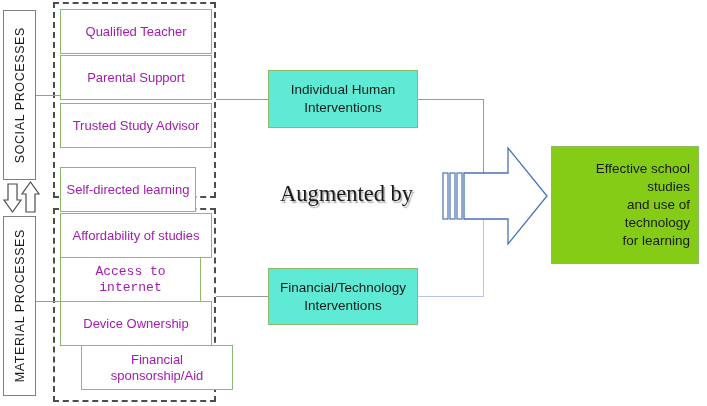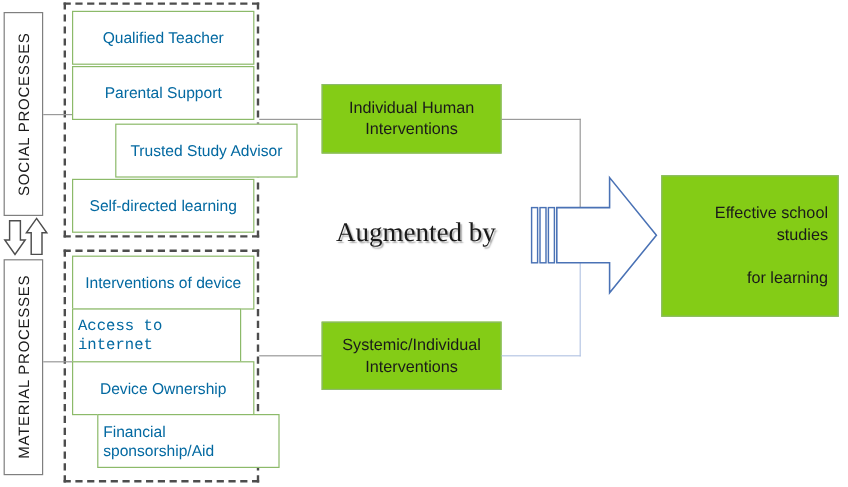--- a/index.html
+++ b/index.html
@@ -50,33 +50,33 @@
 
   
   .gbox {
     position: absolute;
     border: 1.2px solid #8cba69;
     background: #ffffff;
     box-sizing: border-box;
     display: flex;
     align-items: center;
     justify-content: center;
-    text-align: left;
-    color: #0369a1;
+    text-align: center;
+    color: #a21caf;
     font-size: 13px;
     line-height: 1.22;
     padding: 1px 4px;
   }
   .gbox.two-line { font-size: 13px; margin-left: 21px; }
 
   
   .ibox {
     position: absolute;
     border: 1.2px solid #8cba69;
-    background: #84cc16;
+    background: #5eead4;
     box-sizing: border-box;
     display: flex;
     align-items: center;
     justify-content: center;
     text-align: center;
     color: #1a1a1a;
     font-size: 13.5px;
     line-height: 1.3;
   }
 
@@ -146,29 +146,29 @@
   <div class="dashgroup" style="left:53px; top:2px; width:163px; height:196px;"></div>
 
   <div class="dashgroup" style="left:53px; top:208px; width:163px; height:194px;"></div>
 
   <div class="gbox" style="left:60px; top:9px; width:152px; height:45px;">
     <span>Qualified Teacher</span>
   </div>
   <div class="gbox" style="left:60px; top:55px; width:152px; height:45px;">
     <span>Parental Support</span>
   </div>
-  <div class="gbox" style="left:60px; top:103px; width:152px; height:45px;margin-left:36px;">
+  <div class="gbox" style="left:60px; top:103px; width:152px; height:45px;">
     <span>Trusted Study Advisor</span>
   </div>
-  <div class="gbox" style="left:60px; top:149px; width:152px; height:45px;">
+  <div class="gbox" style="left:60px; top:167px; width:136px; height:45px;">
     <span>Self-directed learning</span>
   </div>
 
   <div class="gbox" style="left:60px; top:213px; width:152px; height:45px;">
-    <span>Interventions of device</span>
+    <span>Affordability of studies</span>
   </div>
   <div class="gbox" style="left:60px; top:257px; width:141px; height:45px;font-family:Liberation Mono, monospace;">
     <span>Access to internet</span>
   </div>
   <div class="gbox" style="left:60px; top:301px; width:152px; height:45px;">
     <span>Device Ownership</span>
   </div>
   <div class="gbox two-line" style="left:60px; top:345px; width:152px; height:45px;">
     <span>Financial sponsorship/Aid</span>
   </div>
@@ -181,21 +181,21 @@
 
   <div class="ibox" style="left:268px; top:70px; width:150px; height:58px;">
     <span>
       <span>Individual Human</span><br>
       <span>Interventions</span>
     </span>
   </div>
 
   <div class="ibox" style="left:268px; top:268px; width:150px; height:57px;">
     <span>
-      <span>Systemic/Individual</span><br>
+      <span>Financial/Technology</span><br>
       <span>Interventions</span>
     </span>
   </div>
 
   <div class="conn grey" style="left:418px; top:99px; width:66px; height:1.3px;"></div>
   <div class="conn grey" style="left:483px; top:99px; width:1.3px; height:74px;"></div>
 
   <div class="conn blue" style="left:418px; top:296px; width:66px; height:1.3px;"></div>
   <div class="conn blue" style="left:483px; top:216px; width:1.3px; height:81px;"></div>
 
@@ -206,18 +206,18 @@
     <rect x="443" y="173" width="5" height="46" fill="#ffffff" stroke="#4a72b5" stroke-width="1.2"></rect>
     <rect x="450" y="173" width="5" height="46" fill="#ffffff" stroke="#4a72b5" stroke-width="1.2"></rect>
     <rect x="457" y="173" width="5" height="46" fill="#ffffff" stroke="#4a72b5" stroke-width="1.2"></rect>
 
     <polygon points="464,173 508,173 508,148 547,196 508,244 508,219 464,219" fill="#ffffff" stroke="#4a72b5" stroke-width="1.3" stroke-linejoin="miter"></polygon>
   </svg>
 
   <div class="resultbox" style="left:551px; top:146px; width:148px; height:118px;">
     <span>
       <span>Effective school studies</span><br>
-      <br>
+      <span>and use of technology</span><br>
       <span>for learning</span>
     </span>
   </div>
 
 </div>
 
 </body></html>

